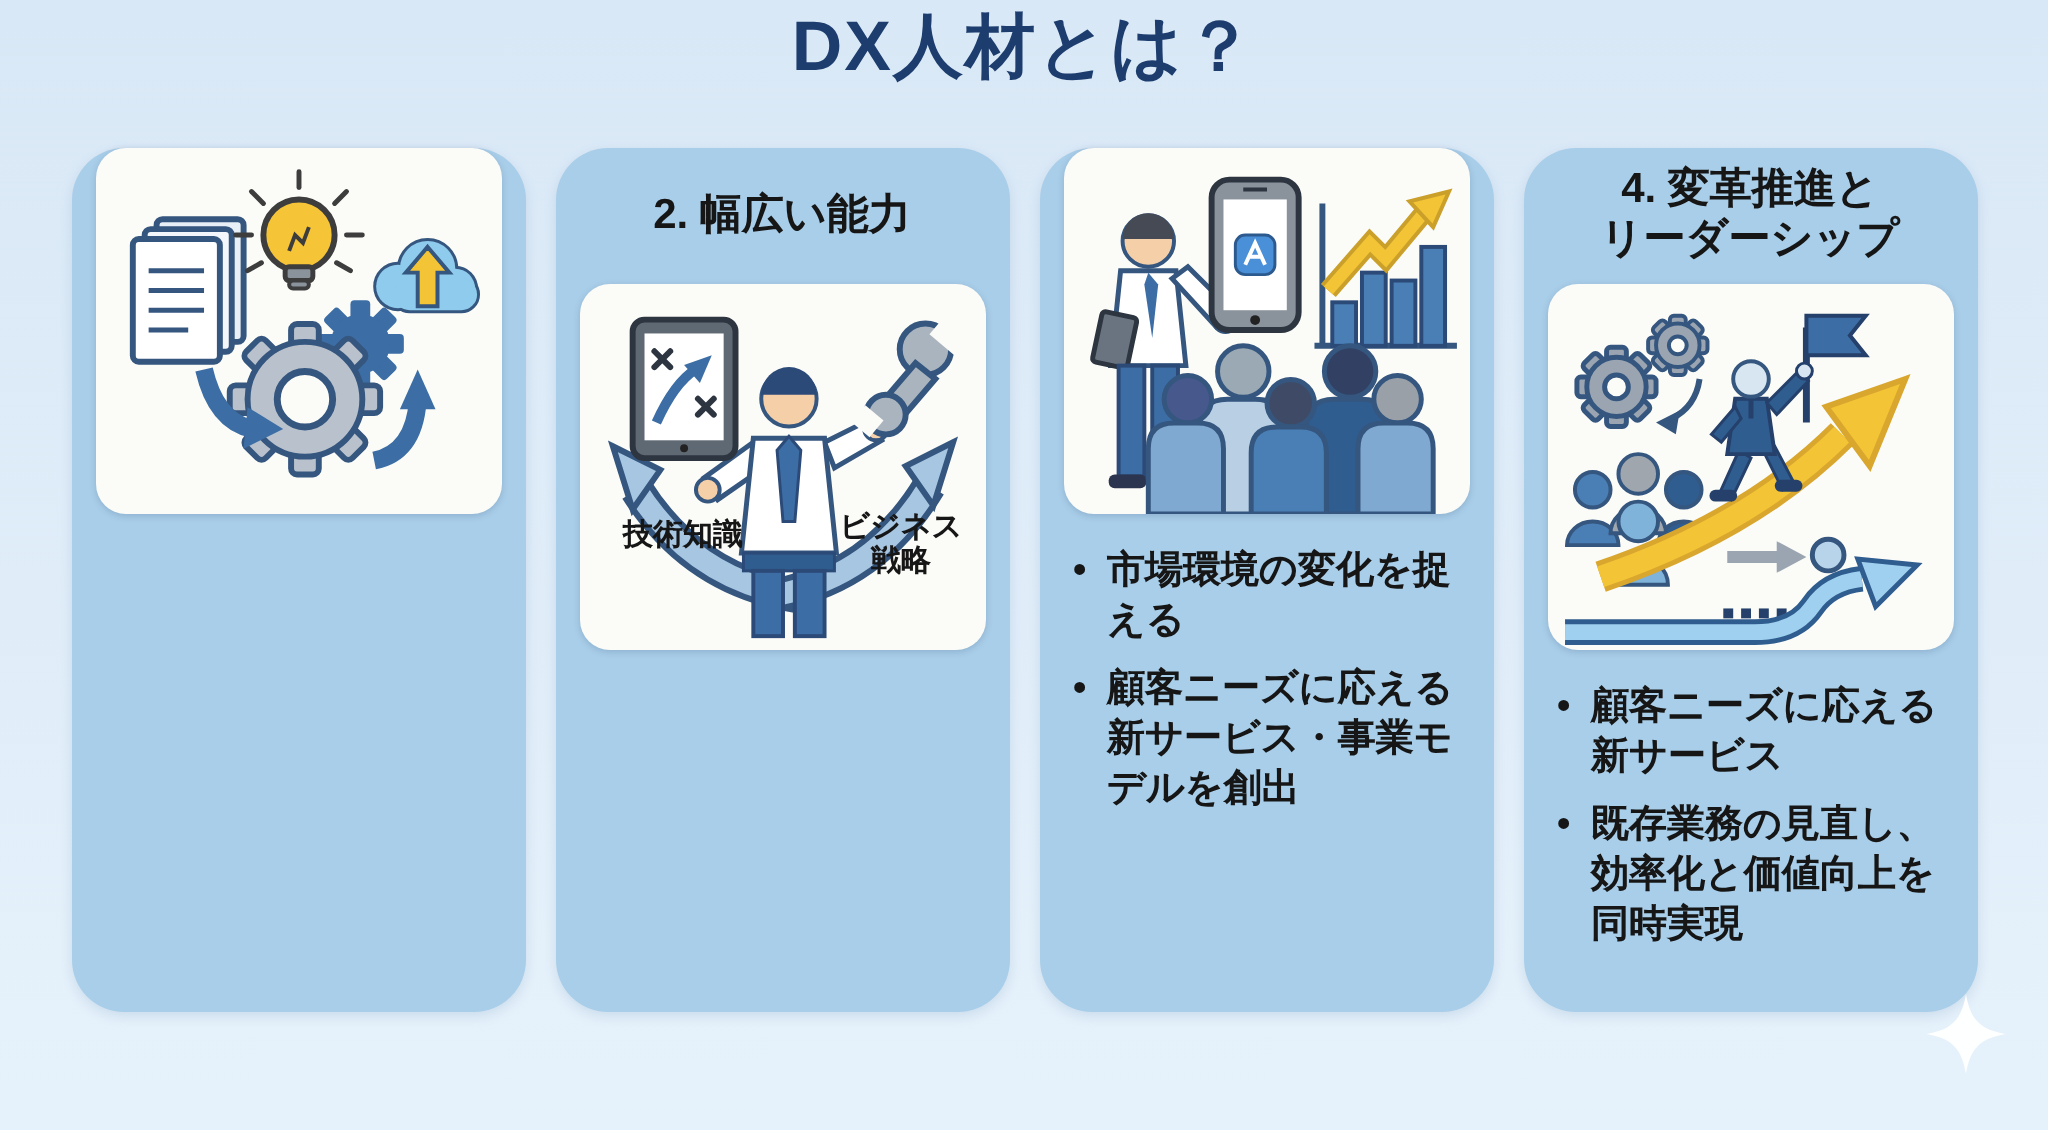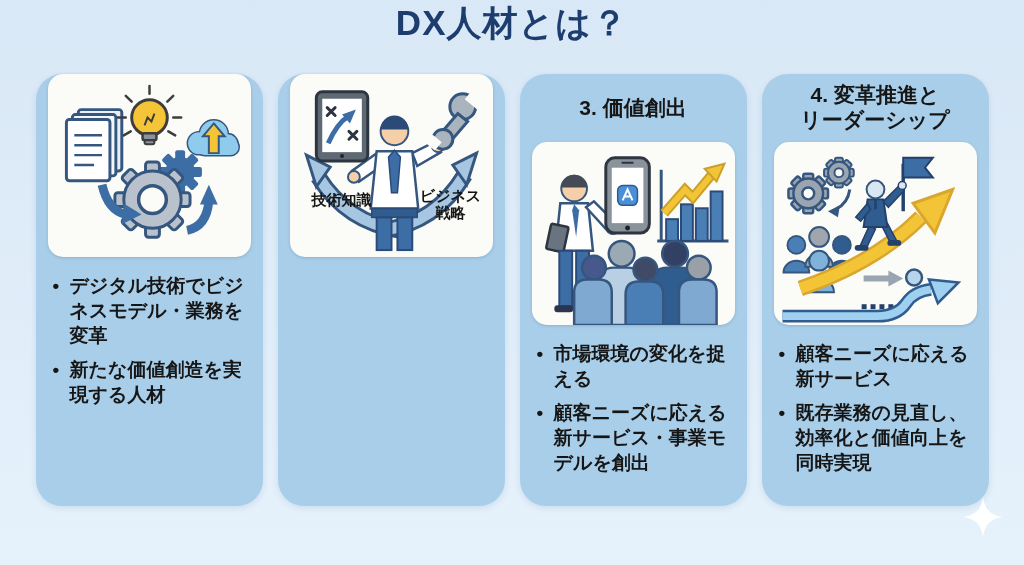--- a/index.html
+++ b/index.html
@@ -126,27 +126,24 @@
         <g>
           <path d="M52 112 Q58 138 76 142" fill="none" stroke="#3c6ea5" stroke-width="9"></path>
           <polygon points="74,131 92,142 72,152" fill="#3c6ea5"></polygon>
         </g>
         <g>
           <path d="M138 158 Q158 154 160 128" fill="none" stroke="#3c6ea5" stroke-width="9"></path>
           <polygon points="151,132 169,132 160,112" fill="#3c6ea5"></polygon>
         </g>
       </svg>
     </div>
-    <ul class="bullets">
-      <li>デジタル技術でビジネスモデル・業務を変革</li>
-      <li>新たな価値創造を実現する人材</li>
-    </ul>
   </section>
 
   <section class="card">
+    <div class="card-header">2. 幅広い能力</div>
     <div class="panel">
       <svg viewBox="0 0 200 185">
 
         <g>
           <path d="M108 158 Q55 150 26 104" fill="none" stroke="#35567f" stroke-width="17"></path>
           <path d="M108 158 Q55 150 26 104" fill="none" stroke="#a7c6e2" stroke-width="11"></path>
           <polygon points="14,82 38,94 24,114" fill="#a7c6e2" stroke="#35567f" stroke-width="3"></polygon>
         </g>
         <g>
           <path d="M92 158 Q145 150 174 102" fill="none" stroke="#35567f" stroke-width="17"></path>
@@ -190,21 +187,20 @@
           <circle cx="152" cy="66" r="10" fill="#aab4bf" stroke="#35567f" stroke-width="3"></circle>
           <rect x="137" y="64" width="12" height="11" fill="#fbfbf7" transform="rotate(40 143 69)"></rect>
         </g>
       </svg>
       <span class="arrow-label left">技術知識</span>
       <span class="arrow-label right">ビジネス戦略</span>
     </div>
   </section>
 
   <section class="card">
-    <div class="card-header">3. 価値創出</div>
     <div class="panel">
       <svg viewBox="0 0 200 185">
 
         <g>
           <path d="M26 62 L54 62 L59 110 L21 110 Z" fill="#ffffff" stroke="#35567f" stroke-width="2.5"></path>
           <path d="M52 66 L74 90 L81 81 L60 60 Z" fill="#ffffff" stroke="#35567f" stroke-width="2.5"></path>
           <circle cx="79" cy="87" r="6" fill="#f5cfa8" stroke="#35567f" stroke-width="2"></circle>
           <rect x="14" y="84" width="18" height="26" rx="2" fill="#6a7480" stroke="#2c3540" stroke-width="2.5" transform="rotate(12 23 97)"></rect>
           <polygon points="40,63 45,69 42,96 38,69" fill="#3c6ea5"></polygon>
           <rect x="25" y="110" width="13" height="56" fill="#3c6ea5" stroke="#2c4a78" stroke-width="2"></rect>

